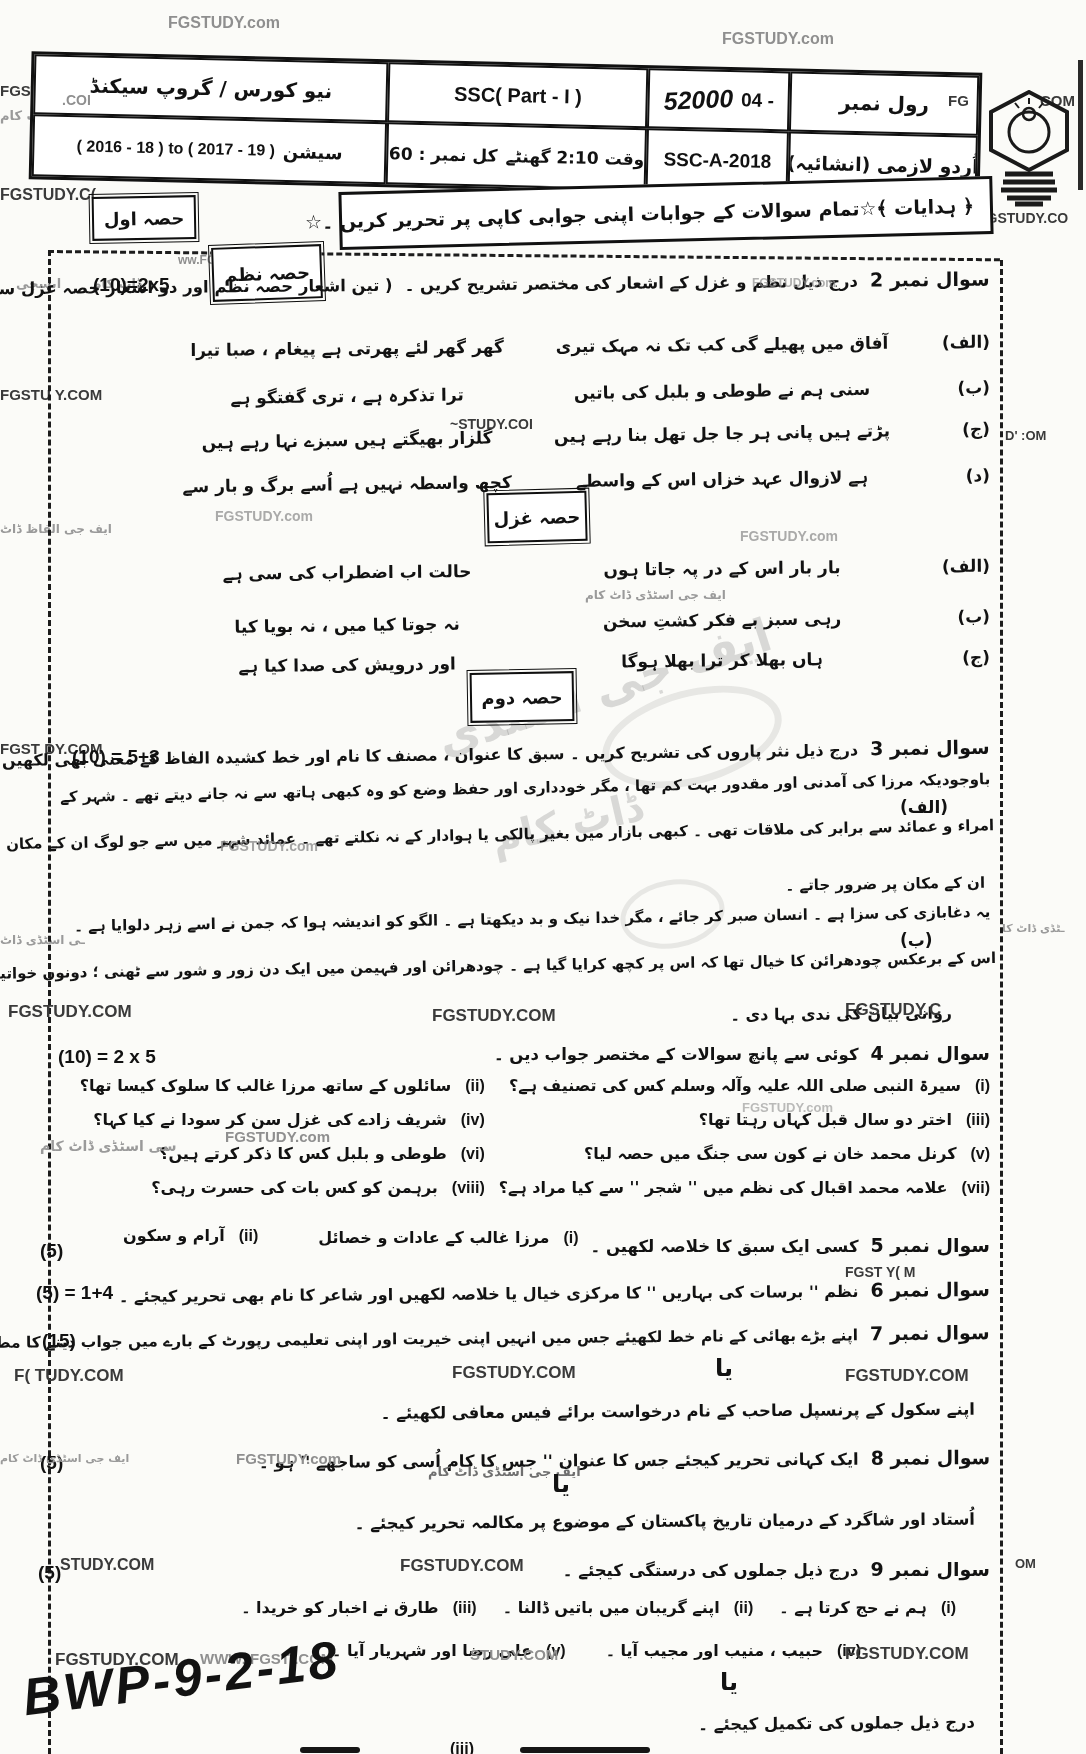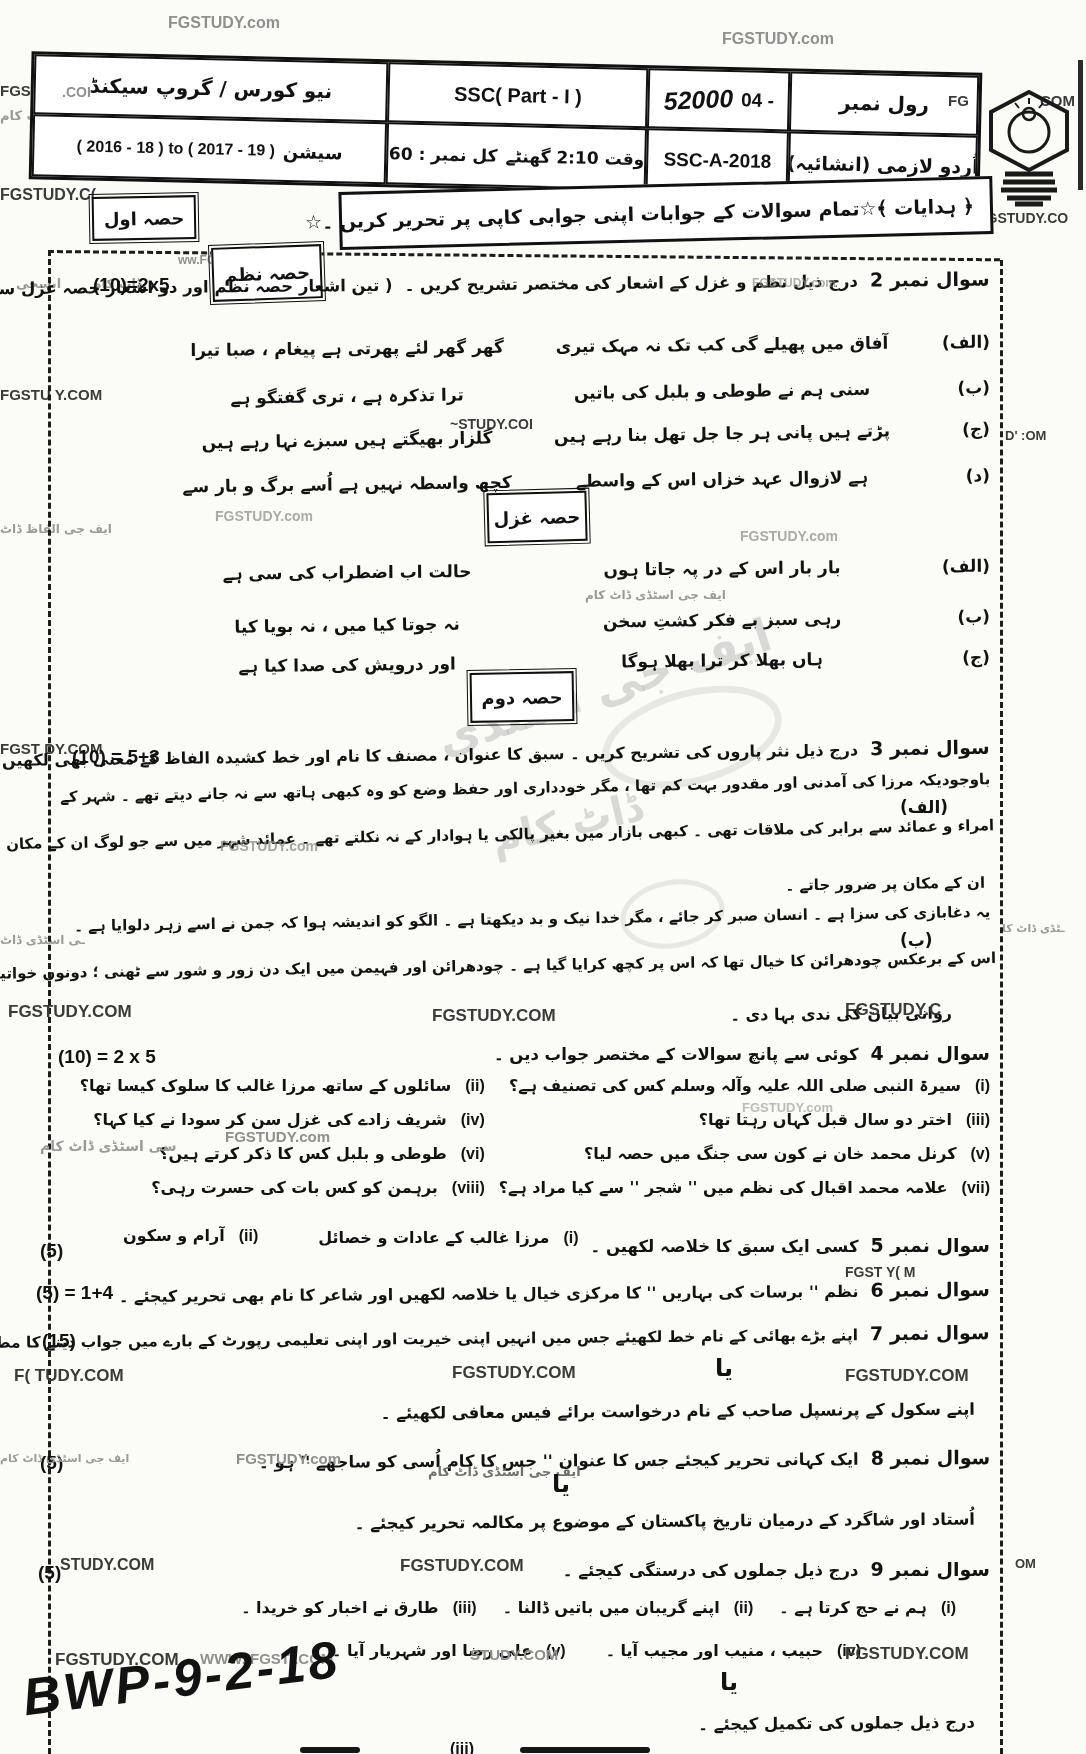--- a/index.html
+++ b/index.html
@@ -75,21 +75,21 @@
     </div>
     <div class="cell">
       <span class="u" style="font-size:17px;">وقت 2:10 گھنٹے</span>
       <span class="u" style="font-size:17px;">کل نمبر : 60</span>
     </div>
     <div class="cell">
       <span class="u" style="font-size:18px;">سیشن</span>
       <span class="lt" style="font-size:16px;">( 2016 - 18 ) to ( 2017 - 19 )</span>
     </div>
   </div>
-  <div class="a wm" style="left:62px;top:84px;font-size:14px;">.COI</div>
+  <div class="a wm" style="left:62px;top:92px;font-size:14px;">.COI</div>
 
   <div class="a wmd" style="left:948px;top:92px;">FG</div>
   <div class="a wmd" style="left:1040px;top:92px;">COM</div>
   <svg class="a" style="left:985px;top:90px;" width="88" height="118" viewBox="0 0 88 118">
     <polygon points="44,2 82,22 82,60 44,80 6,60 6,22" fill="none" stroke="#1a1a1a" stroke-width="4"></polygon>
     <circle cx="44" cy="42" r="20" fill="none" stroke="#1a1a1a" stroke-width="3"></circle>
     <circle cx="44" cy="24" r="6" fill="none" stroke="#1a1a1a" stroke-width="2.5"></circle>
     <path d="M44 14 v-6 M34 18 l-4 -5 M54 18 l4 -5" stroke="#1a1a1a" stroke-width="2"></path>
     <path d="M20 84 h48 M18 92 h52 M16 100 h56 M22 108 h44 M30 114 h28" stroke="#1a1a1a" stroke-width="5"></path>
   </svg>

